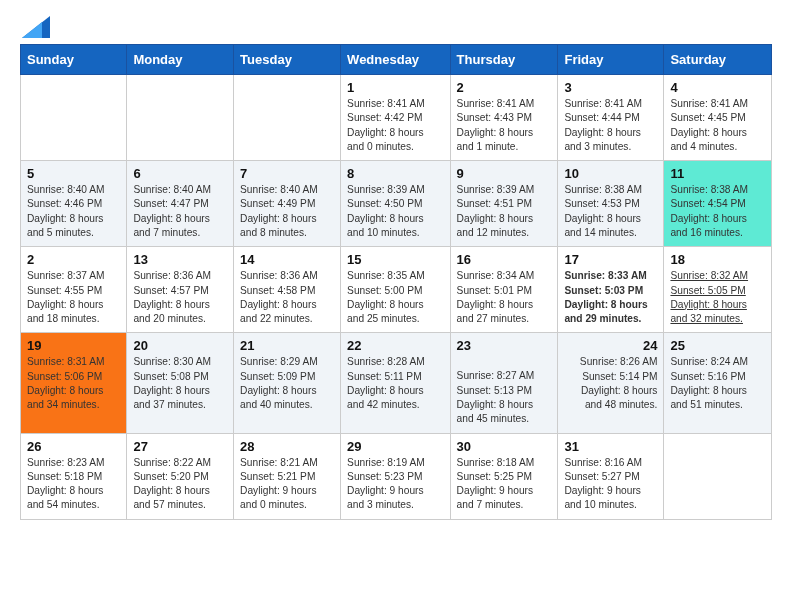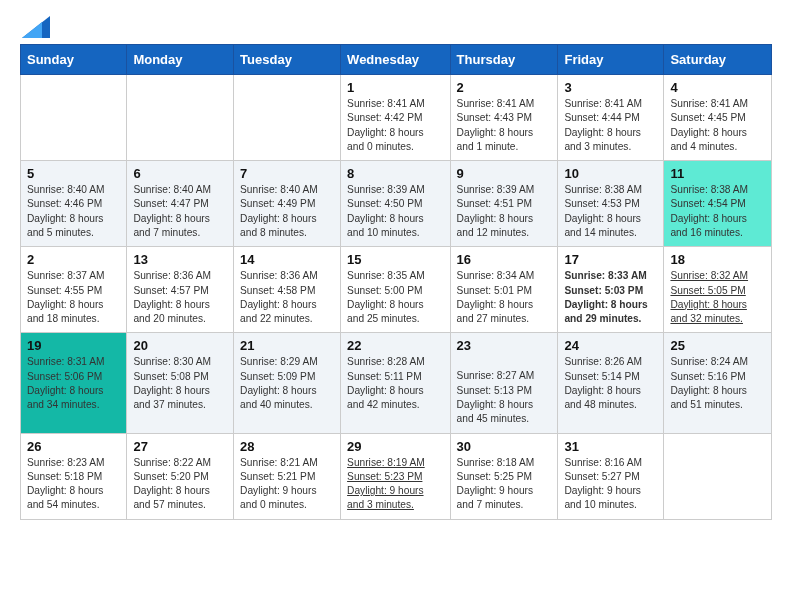--- a/index.html
+++ b/index.html
@@ -256,21 +256,21 @@
           </td>
           <td>
             <span class="day-number">18</span>
             <div class="day-info" style="white-space: pre-line; text-decoration: underline;">Sunrise: 8:32 AM
 Sunset: 5:05 PM
 Daylight: 8 hours
 and 32 minutes.</div>
           </td>
         </tr>
         <tr>
-          <td style="background: #14b8a6;">
+          <td style="background: #f97316;">
             <span class="day-number">19</span>
             <div class="day-info" style="white-space: pre-line;">Sunrise: 8:31 AM
 Sunset: 5:06 PM
 Daylight: 8 hours
 and 34 minutes.</div>
           </td>
           <td style="background: rgb(240, 244, 248);">
             <span class="day-number">20</span>
             <div class="day-info" style="white-space: pre-line;">Sunrise: 8:30 AM
 Sunset: 5:08 PM
@@ -291,21 +291,21 @@
 Daylight: 8 hours
 and 42 minutes.</div>
           </td>
           <td style="background: rgb(240, 244, 248);">
             <span class="day-number">23</span>
             <div class="day-info" style="white-space: pre-line; margin-top: 16px;">Sunrise: 8:27 AM
 Sunset: 5:13 PM
 Daylight: 8 hours
 and 45 minutes.</div>
           </td>
-          <td style="background: rgb(240, 244, 248);">
+          <td style="background: rgb(240, 244, 248); text-align: right;">
             <span class="day-number">24</span>
             <div class="day-info" style="white-space: pre-line;">Sunrise: 8:26 AM
 Sunset: 5:14 PM
 Daylight: 8 hours
 and 48 minutes.</div>
           </td>
           <td style="background: rgb(240, 244, 248);">
             <span class="day-number">25</span>
             <div class="day-info" style="white-space: pre-line;">Sunrise: 8:24 AM
 Sunset: 5:16 PM
@@ -330,21 +330,21 @@
           </td>
           <td>
             <span class="day-number">28</span>
             <div class="day-info" style="white-space: pre-line;">Sunrise: 8:21 AM
 Sunset: 5:21 PM
 Daylight: 9 hours
 and 0 minutes.</div>
           </td>
           <td>
             <span class="day-number">29</span>
-            <div class="day-info" style="white-space: pre-line; text-decoration: underline;">Sunrise: 8:19 AM
+            <div class="day-info" style="white-space: pre-line;">Sunrise: 8:19 AM
 Sunset: 5:23 PM
 Daylight: 9 hours
 and 3 minutes.</div>
           </td>
           <td>
             <span class="day-number">30</span>
             <div class="day-info" style="white-space: pre-line;">Sunrise: 8:18 AM
 Sunset: 5:25 PM
 Daylight: 9 hours
 and 7 minutes.</div>

